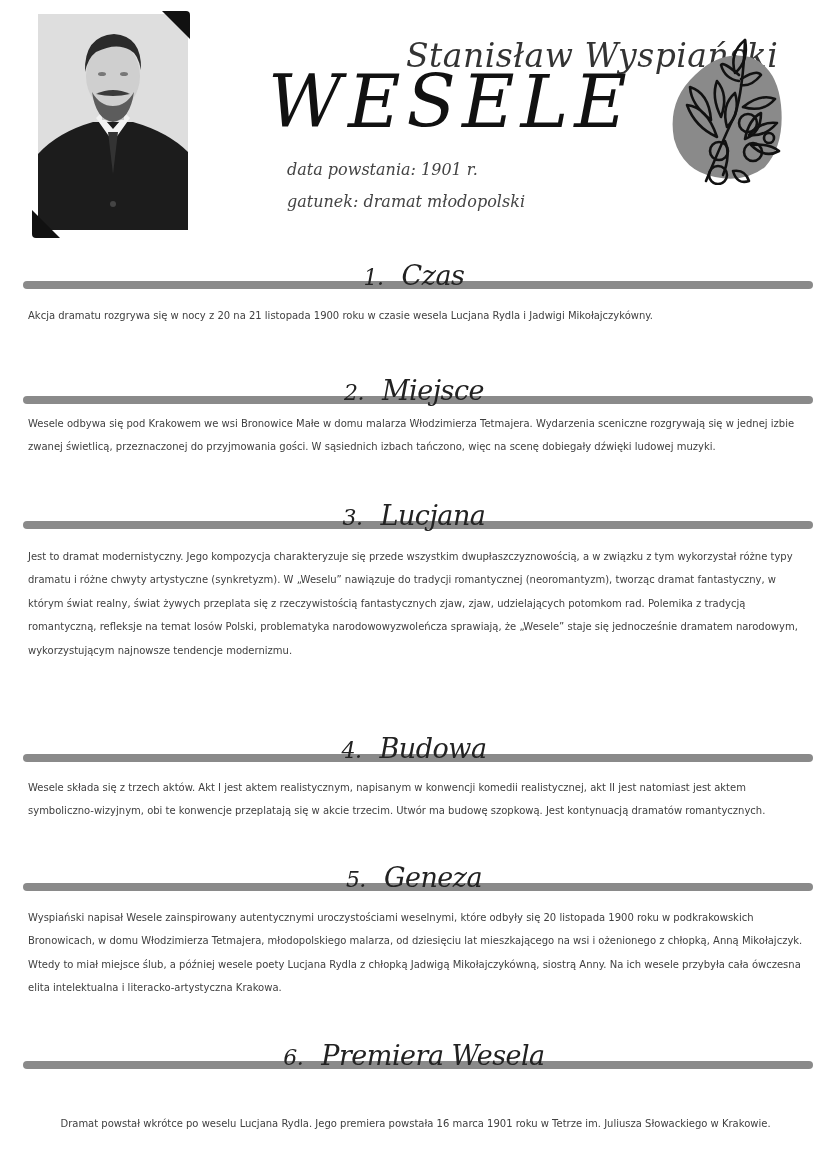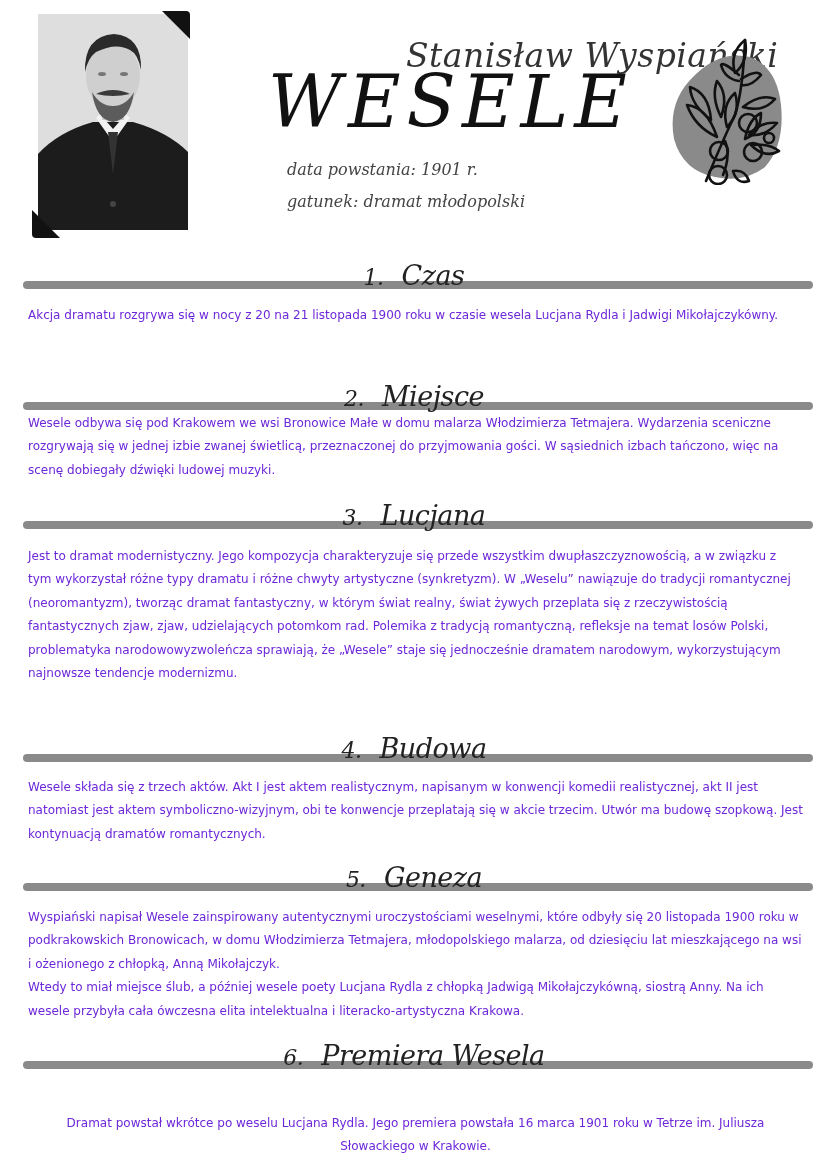--- a/index.html
+++ b/index.html
@@ -26,22 +26,22 @@
   .deco { left: 665px; top: 35px; width: 125px; height: 150px; }
 
   
   .section-head { position: absolute; left: 0; width: 797px; height: 40px; }
   .bar { position: absolute; left: 23px; width: 790px; height: 8px; top: 16px;
          background: #8a8a8a; border-radius: 4px; }
   .sec-title { position: absolute; left: 0; width: 828px; text-align: center; top: -3px;
                font-family: "DejaVu Serif", serif; font-style: italic; font-size: 27px;
                color: #222; letter-spacing: -0.5px; line-height: 1; }
   .sec-num { margin-right: 18px; font-size: 22px; }
-  .body-text { position: absolute; left: 28px; width: 775px; font-size: 12px;
-               line-height: 23.4px; color: #6d28d9; margin: 0; }
+  .body-text { position: absolute; left: 28px; width: 775px; font-size: 10px;
+               line-height: 23.4px; color: #404040; margin: 0; }
   .para { display: block; }
 </style>
 </head>
 <body>
 
 <div class="abs photo">
   <svg width="150" height="216" viewBox="0 0 150 216">
     <rect width="150" height="216" fill="#dedede"></rect>
 
     <path d="M0 140 Q20 118 55 108 L95 108 Q130 118 150 138 L150 216 L0 216 Z" fill="#1c1c1c"></path>
@@ -104,21 +104,21 @@
 </div>
 
 <div class="section-head" style="top:265px;">
   <div class="bar"></div>
   <div class="sec-title"><span class="sec-num">1.</span><span>Czas</span></div>
 </div>
 <p class="body-text" style="top:304px;">
   <span class="para">Akcja dramatu rozgrywa się w nocy z 20 na 21 listopada 1900 roku w czasie wesela Lucjana Rydla i Jadwigi Mikołajczykówny.</span>
 </p>
 
-<div class="section-head" style="top:380px;margin-top:6px;">
+<div class="section-head" style="top:380px;">
   <div class="bar"></div>
   <div class="sec-title"><span class="sec-num">2.</span><span>Miejsce</span></div>
 </div>
 <p class="body-text" style="top:412px;">
   <span class="para">Wesele odbywa się pod Krakowem we wsi Bronowice Małe w domu malarza Włodzimierza Tetmajera. Wydarzenia sceniczne rozgrywają się w jednej izbie zwanej świetlicą, przeznaczonej do przyjmowania gości. W sąsiednich izbach tańczono, więc na scenę dobiegały dźwięki ludowej muzyki.</span>
 </p>
 
 <div class="section-head" style="top:505px;">
   <div class="bar"></div>
   <div class="sec-title"><span class="sec-num">3.</span><span>Lucjana</span></div>

